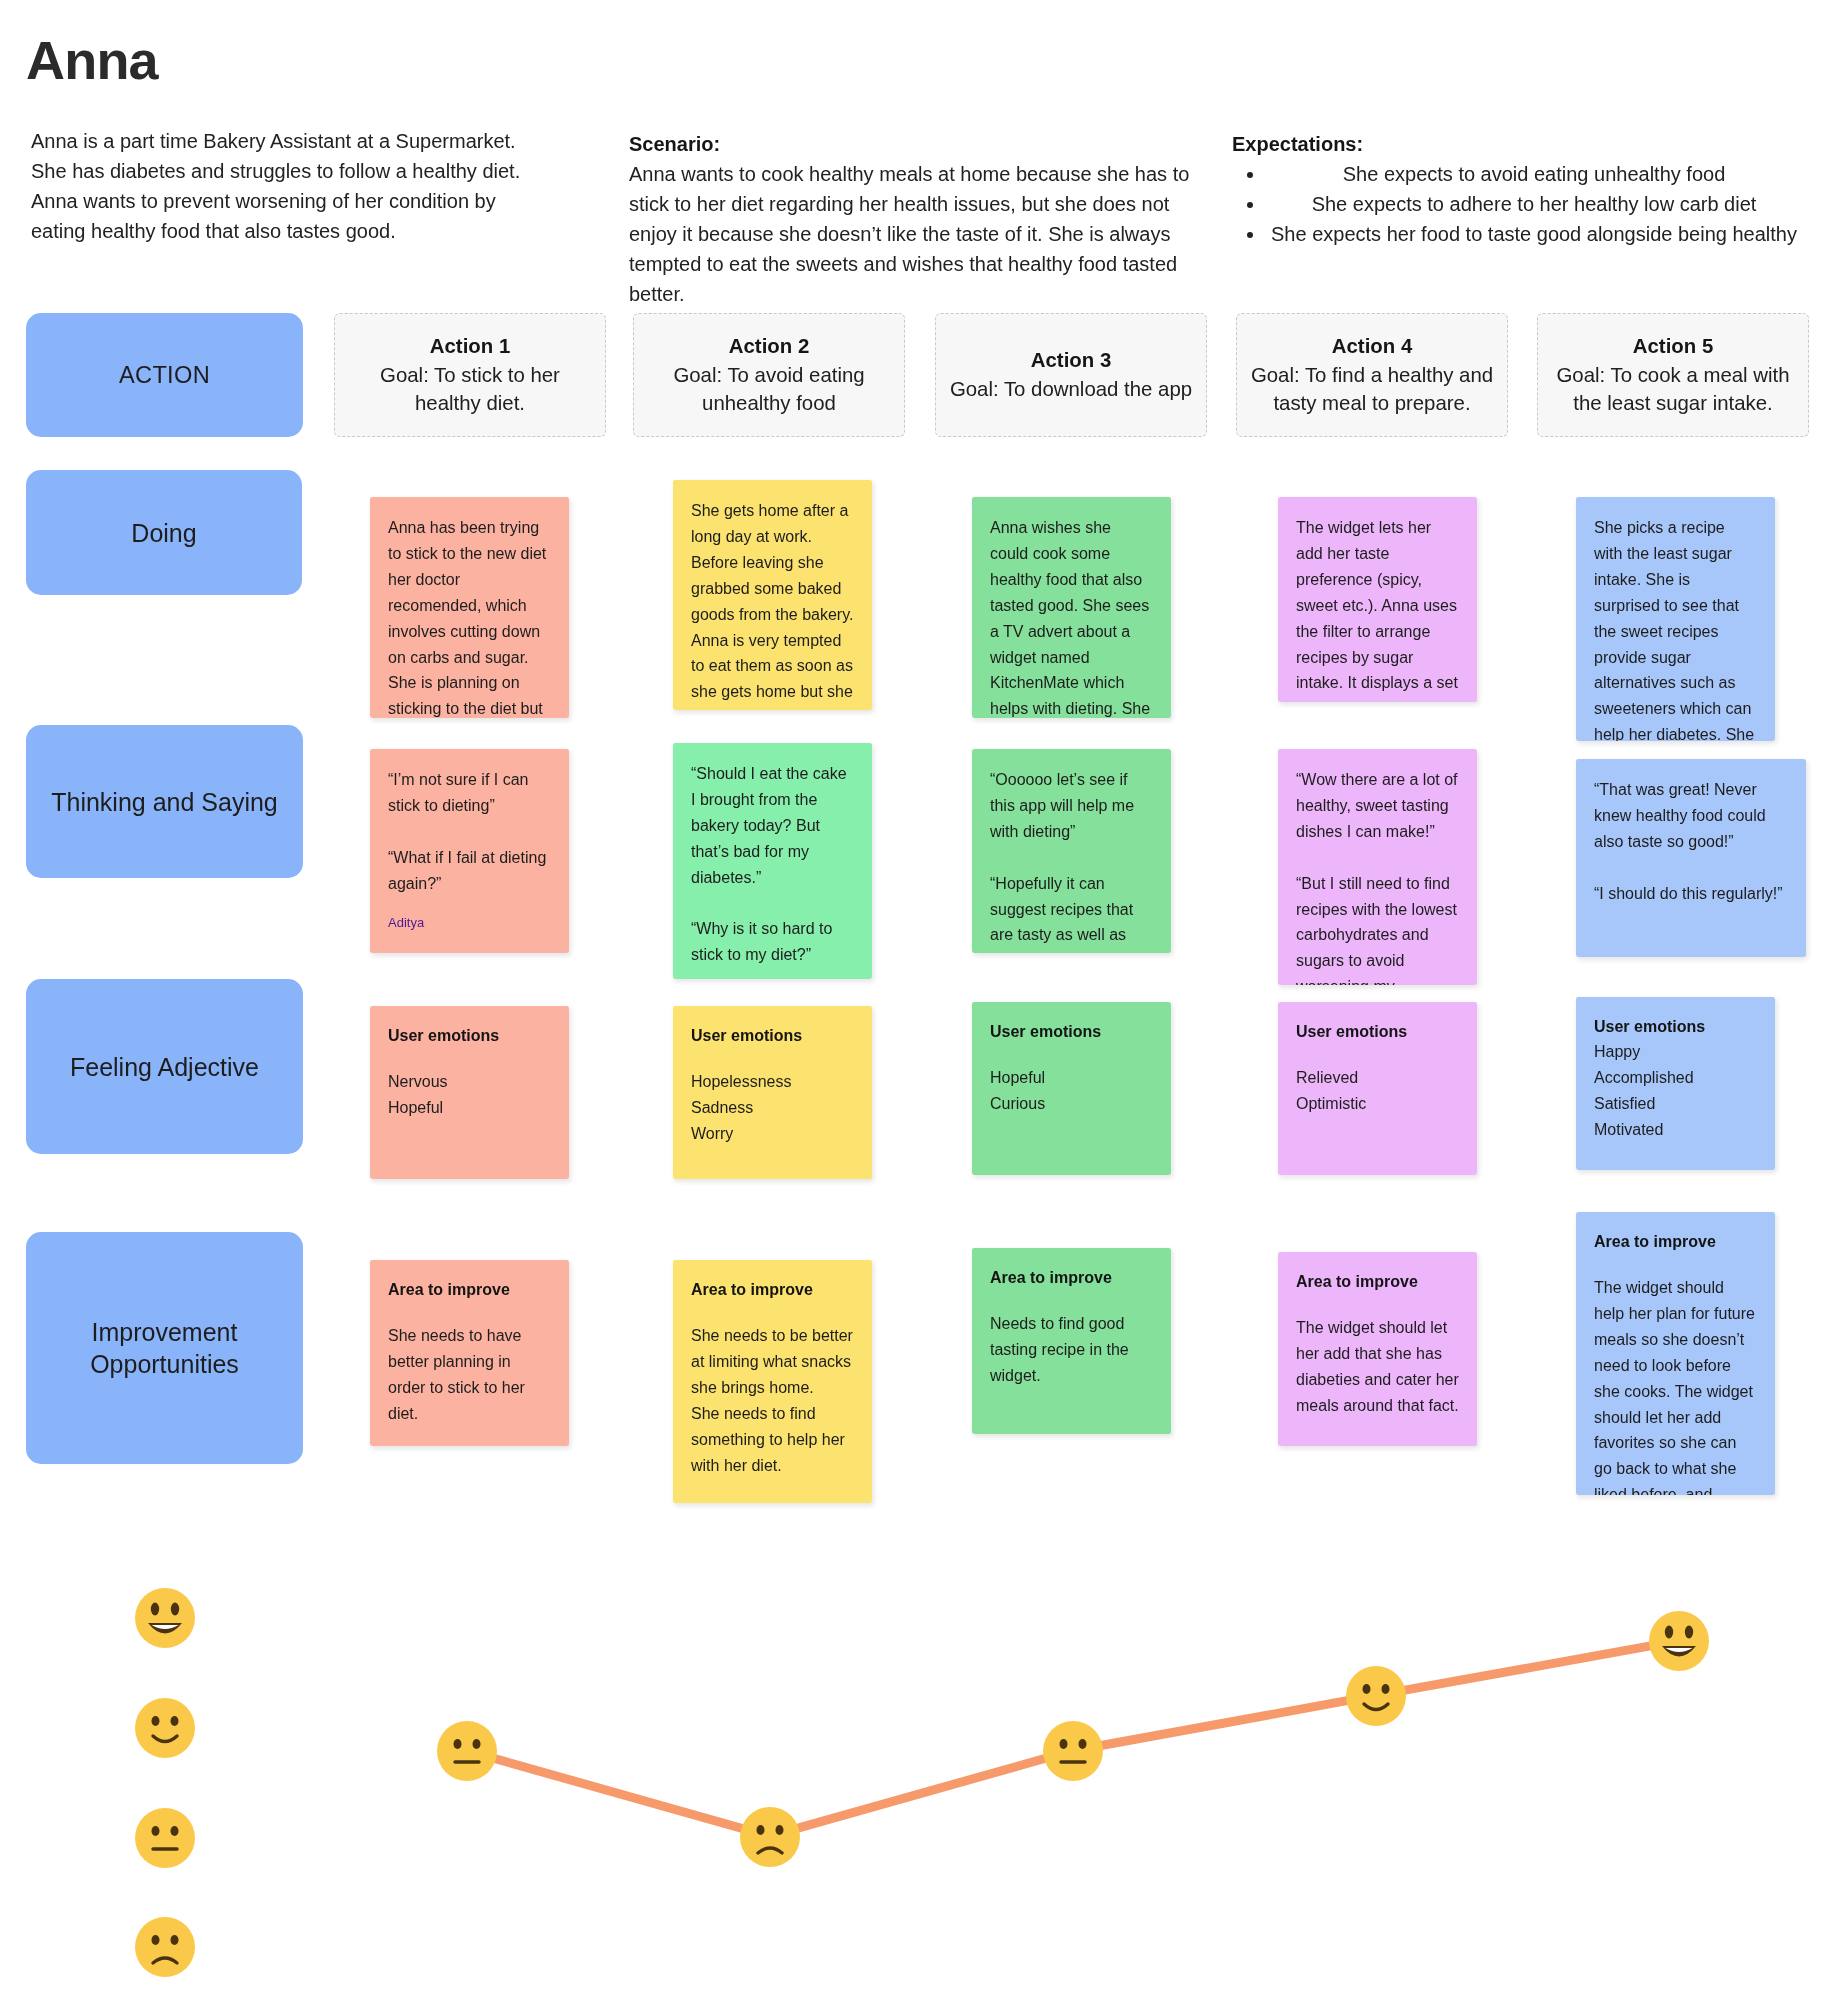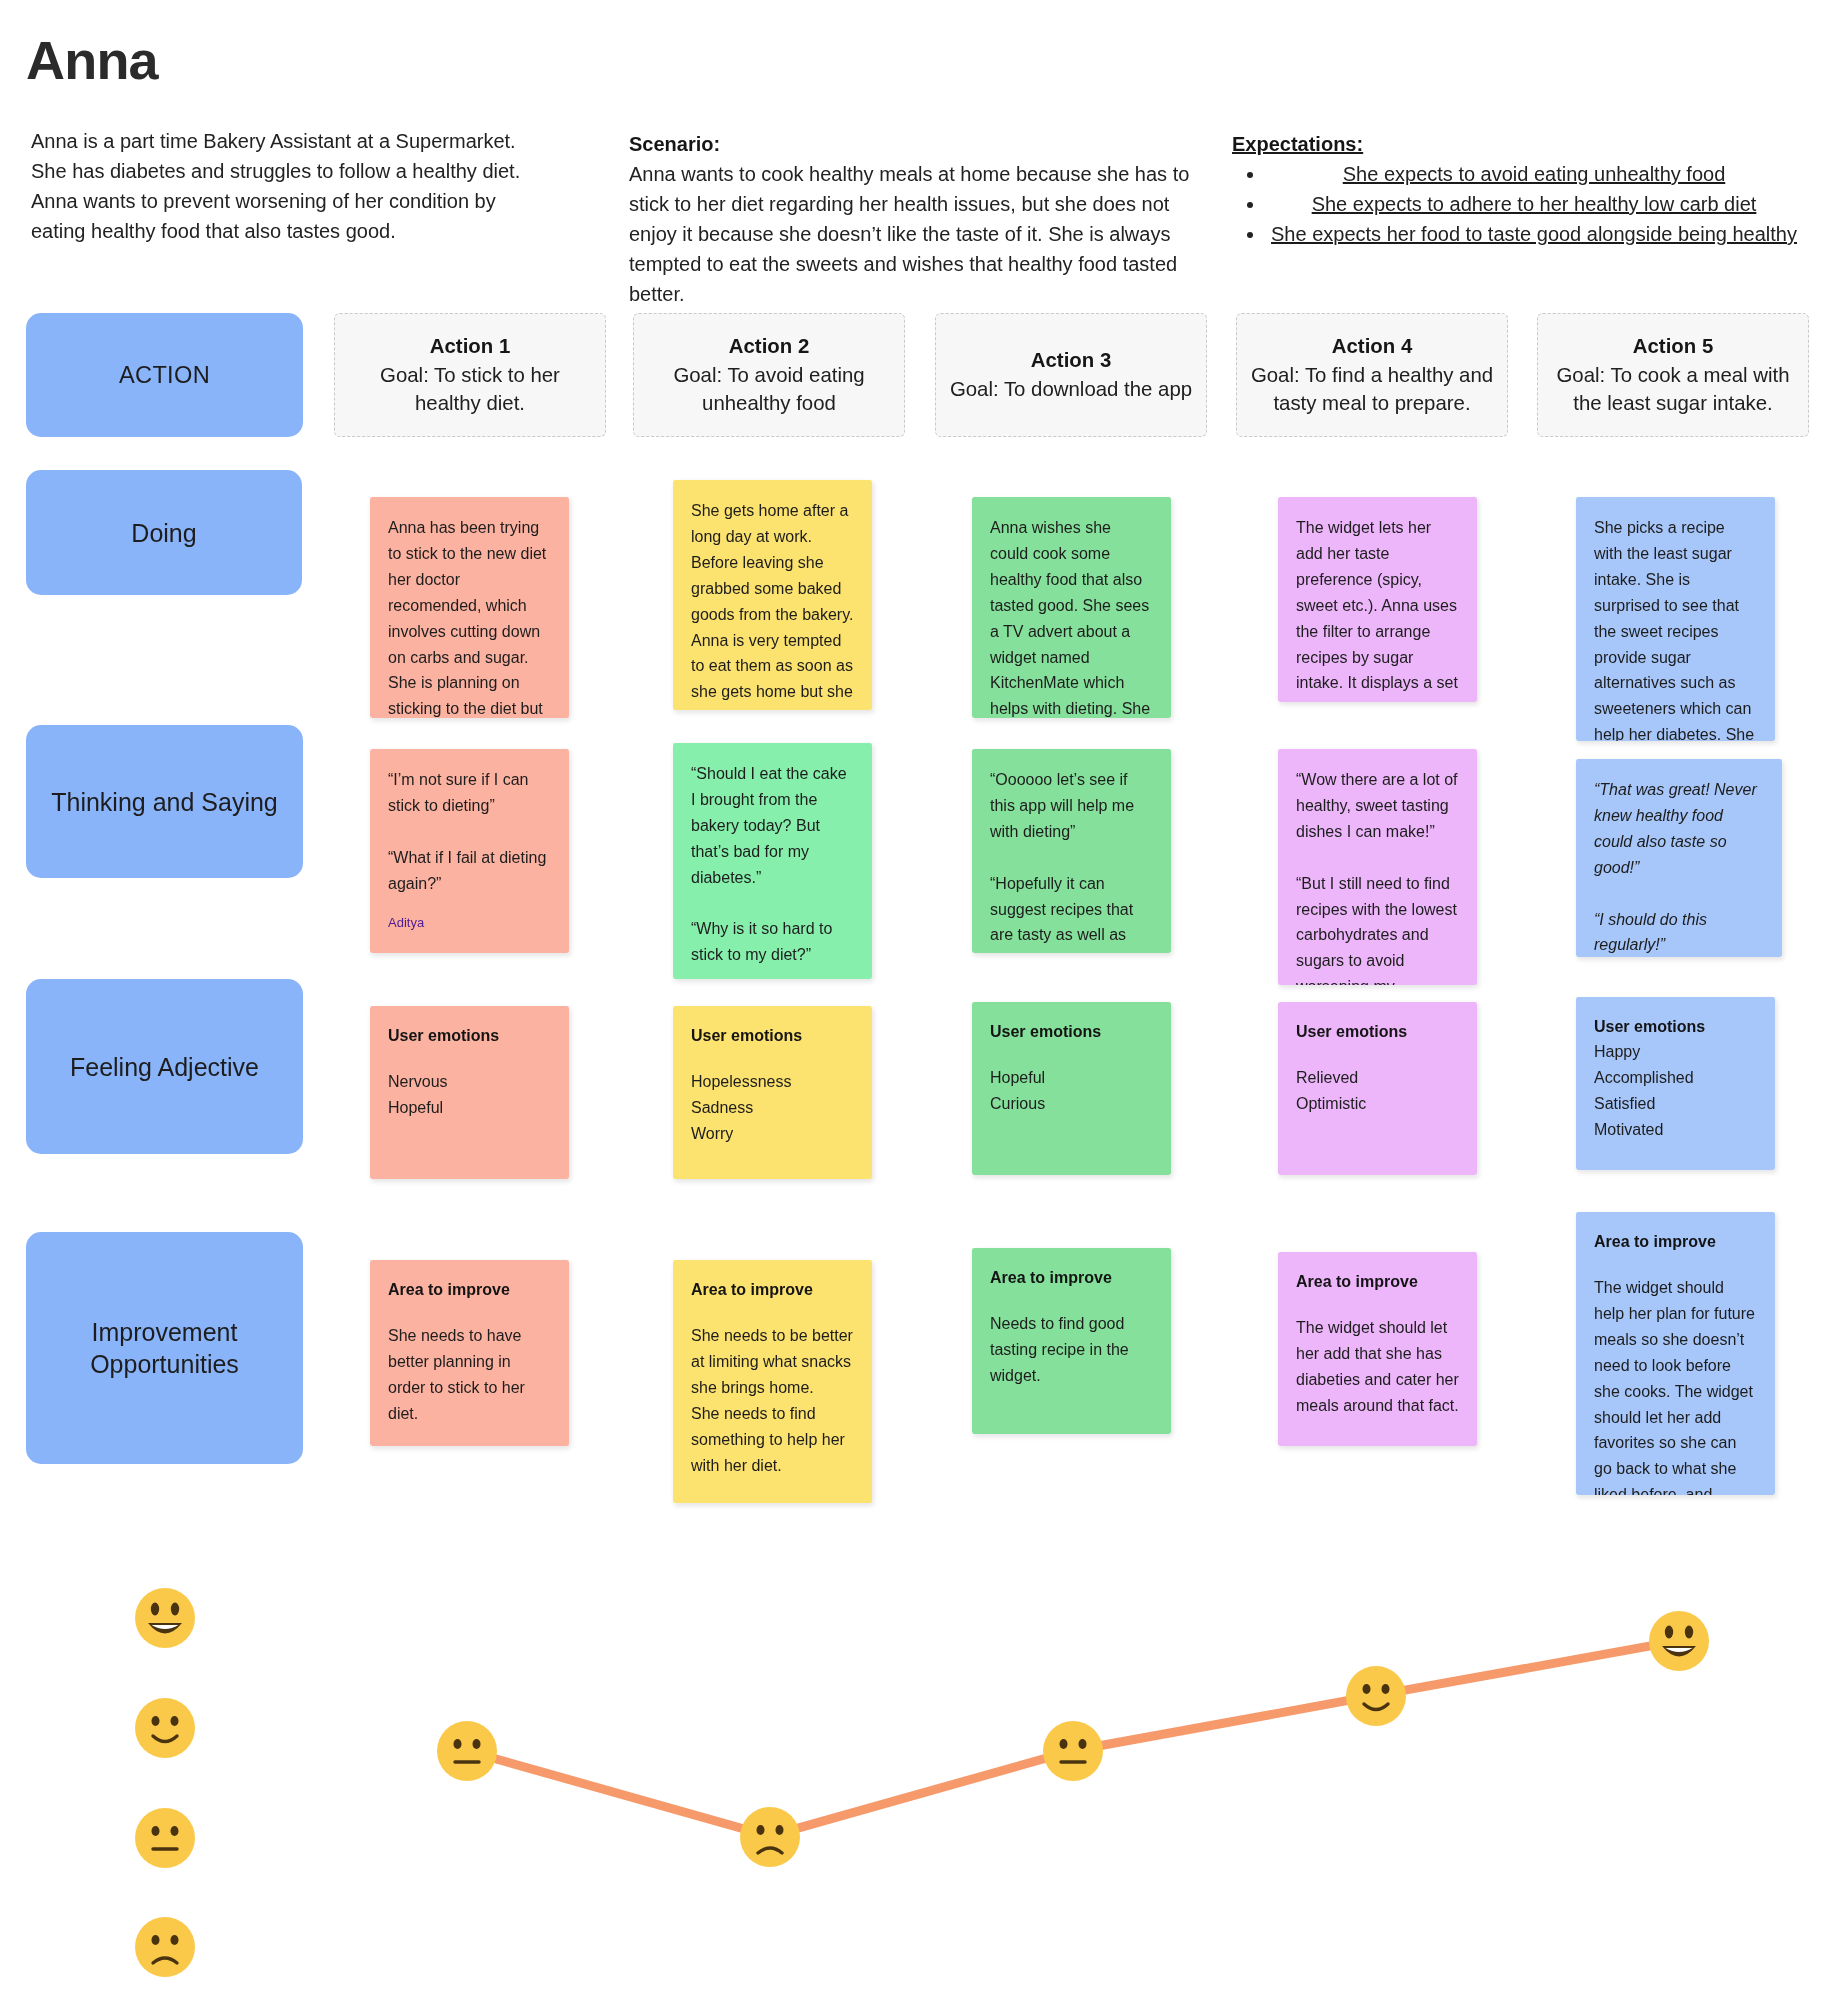--- a/index.html
+++ b/index.html
@@ -18,21 +18,21 @@
   .header { position: absolute; left: 0; top: 0; width: 1823px; height: 309px; }
   .persona-title {
     position: absolute; left: 26px; top: 29px;
     font-size: 54px; font-weight: 700; letter-spacing: -0.8px; color: #2b2b2b;
   }
   .persona-desc {
     position: absolute; left: 31px; top: 126px; width: 570px;
     font-size: 20px; line-height: 30px; color: #222;
   }
   .scenario-block { position: absolute; left: 629px; top: 129px; width: 570px; }
-  .expect-block   { position: absolute; left: 1232px; top: 129px; width: 570px; text-decoration: underline; }
+  .expect-block   { position: absolute; left: 1232px; top: 129px; width: 570px; }
   .block-title { font-size: 20px; font-weight: 700; line-height: 30px; color: #161616; }
   .block-body  { font-size: 20px; line-height: 30px; color: #222; }
   .expect-list { margin: 0; padding-left: 34px; }
   .expect-list li { font-size: 20px; line-height: 30px; color: #222; margin: 0; text-align: center; }
 
   
   .grid { position: absolute; left: 0; top: 0; width: 1823px; height: 2007px; }
 
   .rowlabel {
     position: absolute;
@@ -189,21 +189,21 @@
 
 “Hopefully it can suggest recipes that are tasty as well as healthy for me.”</div>
 
   </div>
   <div class="note" style="left:1278px; top:749px; width:199px; height:236px; background:#edb6fa;">
     <div class="n-body">“Wow there are a lot of healthy, sweet tasting dishes I can make!”
 
 “But I still need to find recipes with the lowest carbohydrates and sugars to avoid worsening my diabetes.”</div>
 
   </div>
-  <div class="note" style="left:1576px; top:759px; width:206px; height:198px; background:#a7c7fb;font-style:italic;">
+  <div class="note" style="left:1576px; top:759px; width:230px; height:198px; background:#a7c7fb;">
     <div class="n-body">“That was great! Never knew healthy food could also taste so good!”
 
 “I should do this regularly!”</div>
 
   </div>
 
   <div class="note emotions" style="left:370px; top:1006px; width:199px; height:173px; background:#fcb2a1;">
     <div class="n-head">User emotions</div>
     <div class="n-body">Nervous
 Hopeful</div>

